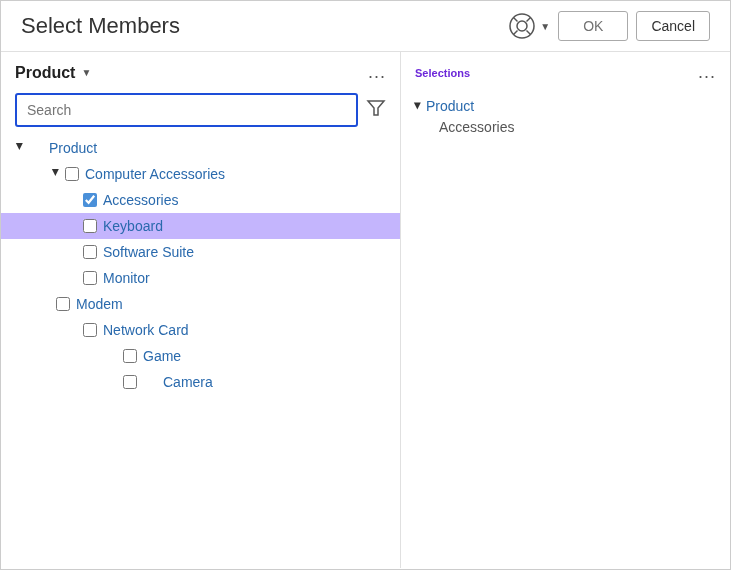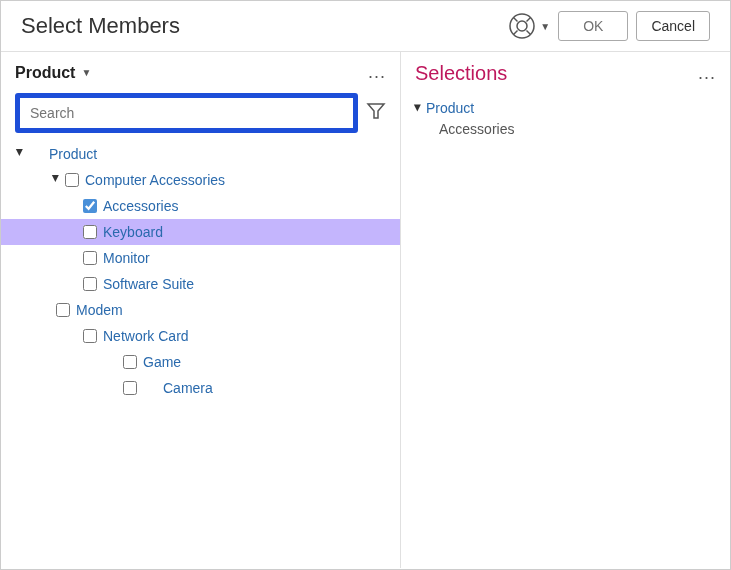--- a/index.html
+++ b/index.html
@@ -115,21 +115,21 @@
 
     .search-row {
       display: flex;
       align-items: center;
       padding: 4px 14px 8px 14px;
       gap: 8px;
     }
     .search-input {
       flex: 1;
       padding: 7px 10px;
-      border: 5px solid #1d4ed8;
+      border: 2px solid #1d4ed8;
       border-radius: 3px;
       font-size: 14px;
       color: #999;
       outline: none;
     }
     .filter-btn {
       background: none;
       border: none;
       cursor: pointer;
       color: #555;
@@ -190,23 +190,23 @@
       padding: 0;
     }
 
     .right-panel-header {
       display: flex;
       align-items: center;
       justify-content: space-between;
       padding: 10px 14px 6px 14px;
     }
     .right-panel-title {
-      font-size: 20px;
-      font-weight: 400;
-      color: #be185d;
+      font-size: 11px;
+      font-weight: 700;
+      color: #6d28d9;
     }
 
     .selections-tree {
       padding: 6px 14px;
     }
     .sel-item {
       display: flex;
       align-items: center;
       padding: 3px 0;
     }
@@ -287,26 +287,26 @@
           <span class="tree-label">Accessories</span>
         </div>
         <div class="tree-item highlighted" style="padding-left: 68px;">
           <span class="tree-triangle"></span>
           <input type="checkbox" class="tree-checkbox" style="">
           <span class="tree-label">Keyboard</span>
         </div>
         <div class="tree-item" style="padding-left: 68px;">
           <span class="tree-triangle"></span>
           <input type="checkbox" class="tree-checkbox" style="">
+          <span class="tree-label">Software Suite</span>
+        </div>
+        <div class="tree-item" style="padding-left: 68px;">
+          <span class="tree-triangle"></span>
+          <input type="checkbox" class="tree-checkbox" style="">
           <span class="tree-label">Monitor</span>
-        </div>
-        <div class="tree-item" style="padding-left: 68px;">
-          <span class="tree-triangle"></span>
-          <input type="checkbox" class="tree-checkbox" style="">
-          <span class="tree-label">Software Suite</span>
         </div>
         <div class="tree-item" style="padding-left: 41px;">
           <span class="tree-triangle"></span>
           <input type="checkbox" class="tree-checkbox" style="">
           <span class="tree-label">Modem</span>
         </div>
         <div class="tree-item" style="padding-left: 68px;">
           <span class="tree-triangle"></span>
           <input type="checkbox" class="tree-checkbox" style="">
           <span class="tree-label">Network Card</span>

